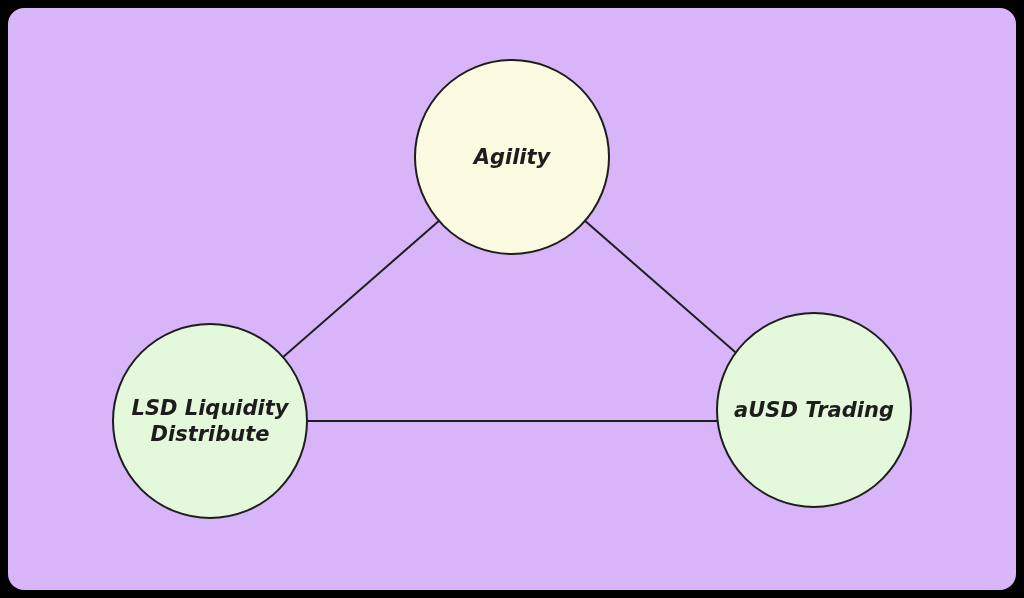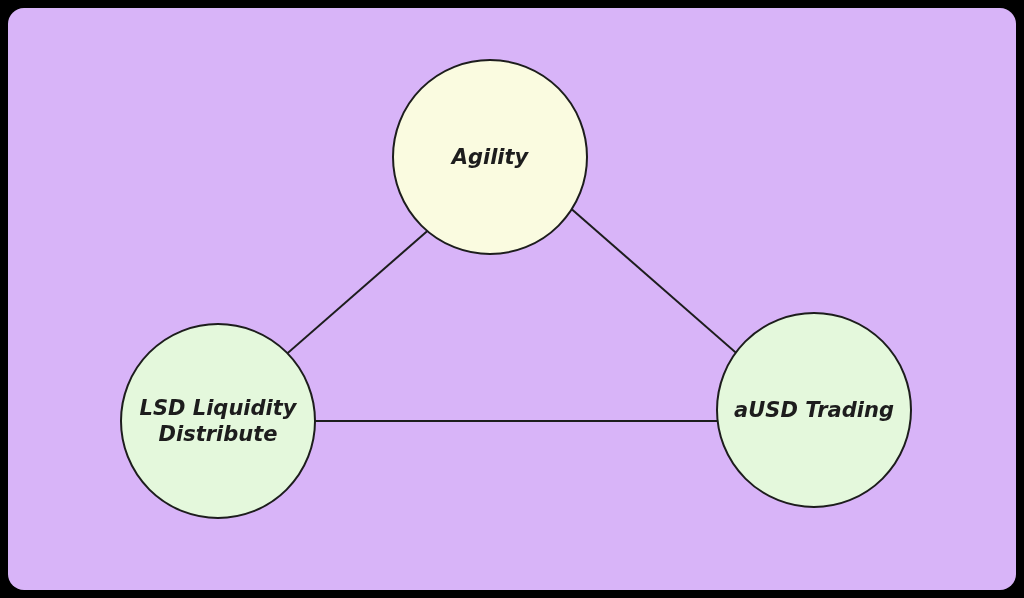--- a/index.html
+++ b/index.html
@@ -43,22 +43,22 @@
     align-items: center;
     justify-content: center;
     text-align: center;
     font-weight: bold;
     font-style: italic;
     font-size: 21px;
     line-height: 1.25;
     color: #1d1d1d;
     padding: 0 16px;
   }
-  .node-agility { left: 392px; top: 59px; font-style: italic; }
-  .node-lsd     { left: 120px; top: 323px; align-items: center; }
+  .node-agility { left: 414px; top: 59px; font-style: italic; }
+  .node-lsd     { left: 112px; top: 323px; align-items: center; }
   .node-ausd    { left: 716px; top: 312px; }
 </style>
 </head>
 <body>
 
 <div class="stage">
 
   <div class="canvas" style="background-color: rgb(216, 180, 248);"></div>
 
   <svg class="edge-layer" viewBox="0 0 1024 598" xmlns="http://www.w3.org/2000/svg">

